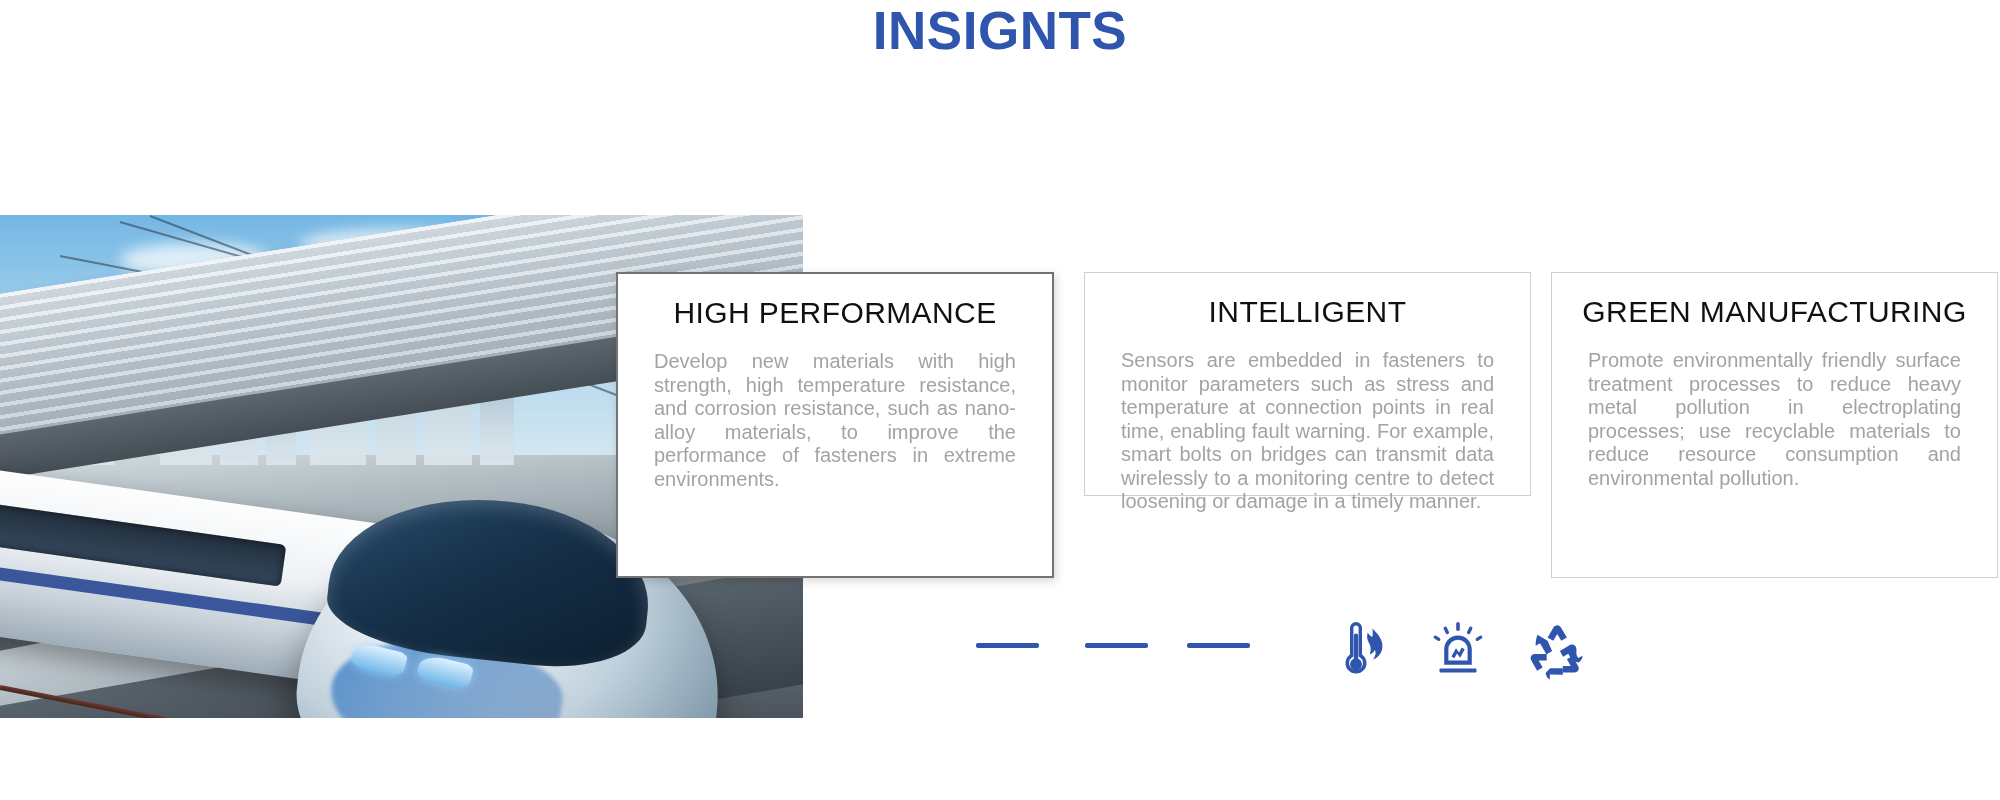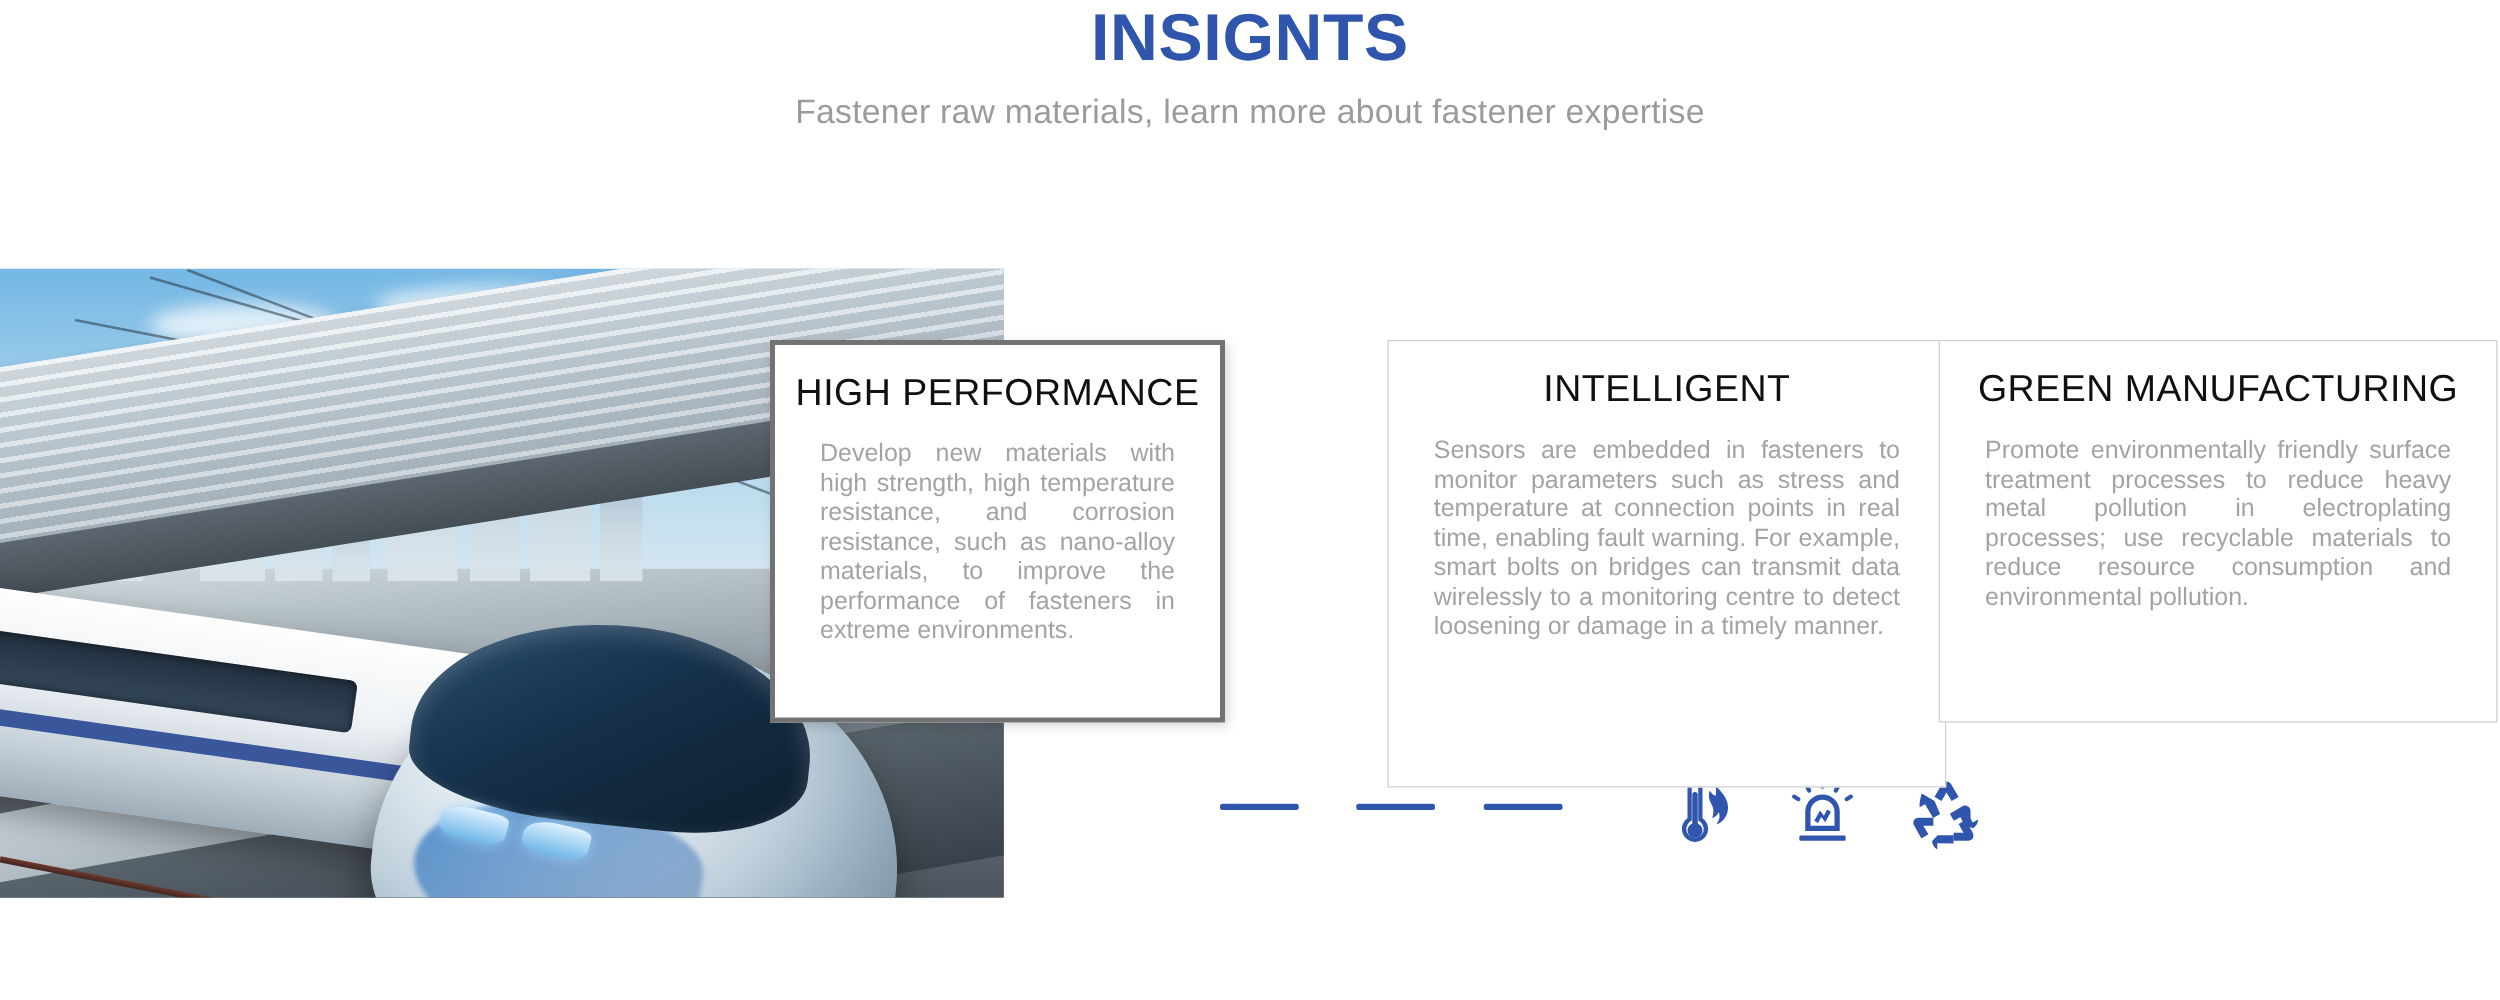--- a/index.html
+++ b/index.html
@@ -167,31 +167,31 @@
   
   .card {
     position: absolute;
     background: #ffffff;
     box-sizing: border-box;
     padding: 0;
   }
   .card-1 {
     left: 616px;
     top: 272px;
-    width: 364px;
+    width: 438px;
     height: 306px;
-    border: 4px solid #737373;
+    border: 2px solid #737373;
     box-shadow: 2px 3px 9px rgba(0,0,0,.16);
     z-index: 5;
   }
   .card-2 {
-    left: 1110px;
+    left: 1084px;
     top: 272px;
     width: 447px;
-    height: 358px;
+    height: 224px;
     border: 1px solid #cfcfcf;
     z-index: 4;
   }
   .card-3 {
     left: 1551px;
     top: 272px;
     width: 447px;
     height: 306px;
     border: 1px solid #cfcfcf;
     z-index: 4;
@@ -245,21 +245,20 @@
   .icon-thermo { left: 372px; }
   .icon-alarm  { left: 468px; }
   .icon-recycle{ left: 566px; }
   .icon-box svg { display:block; }
 </style>
 </head>
 <body>
 
 <div class="header">
   <h1 class="page-title">INSIGNTS</h1>
-  <p class="page-subtitle">Fastener raw materials, learn more about fastener expertise</p>
 </div>
 
 <div class="train-photo">
   <div class="tp-sky"></div>
 
   <div class="tp-cloud" style="left:120px;top:28px;width:150px;height:34px;"></div>
   <div class="tp-cloud" style="left:300px;top:14px;width:200px;height:30px;"></div>
   <div class="tp-cloud" style="left:520px;top:52px;width:160px;height:26px;"></div>
 
   <div class="tp-buildings">

